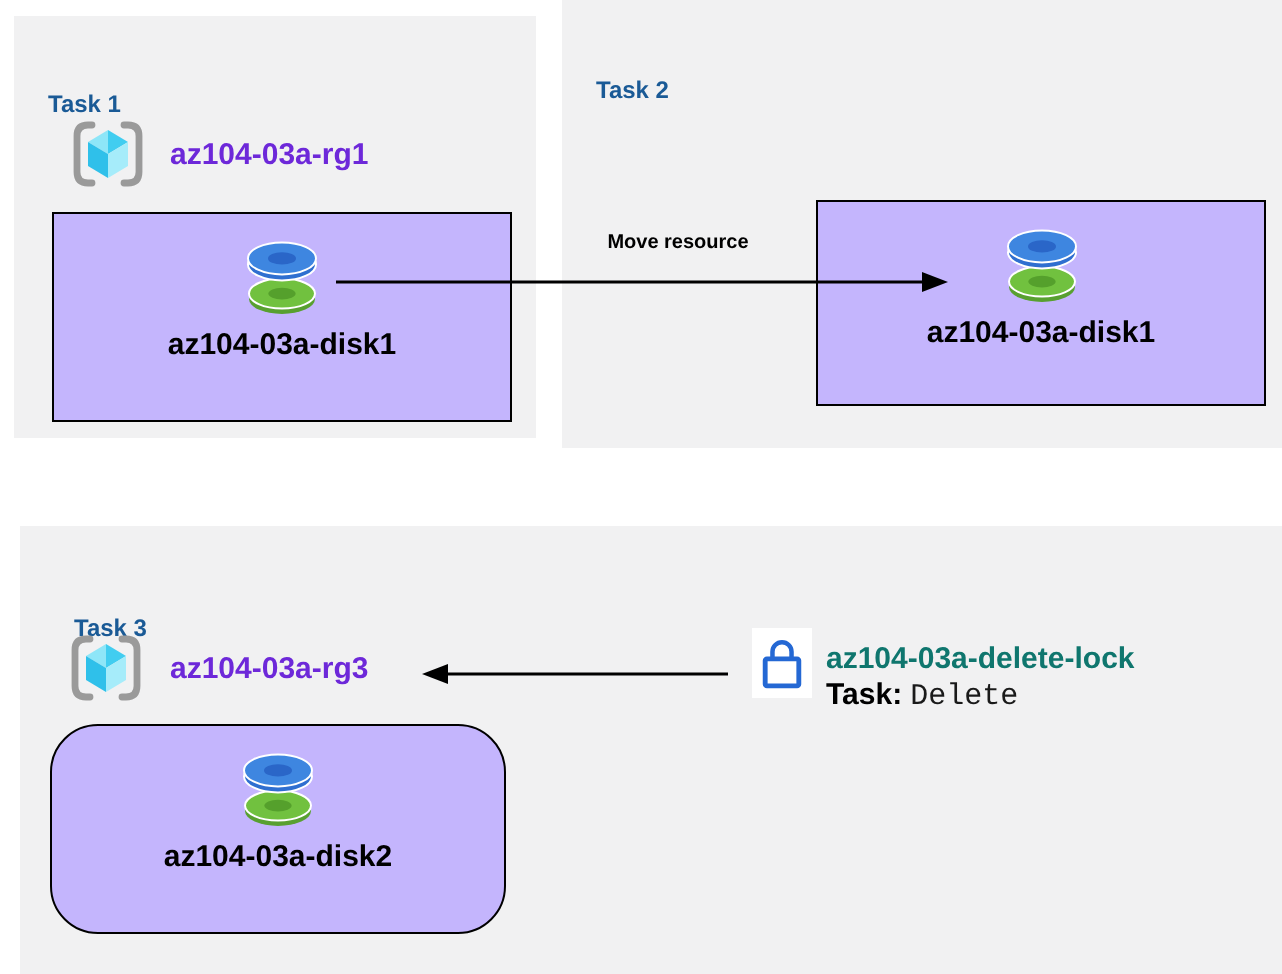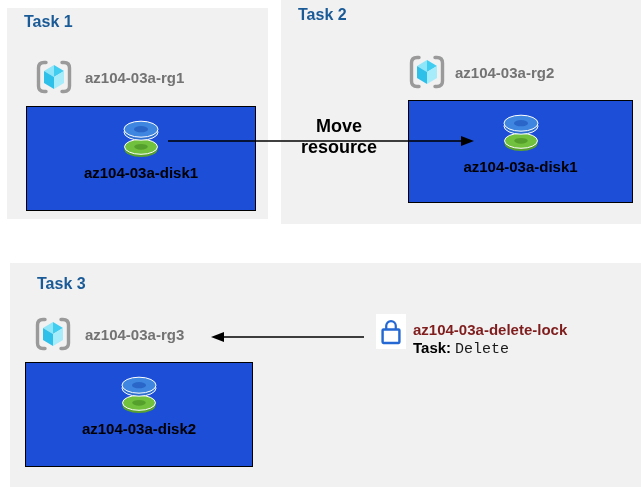--- a/index.html
+++ b/index.html
@@ -1,38 +1,38 @@
 <!DOCTYPE html>
 <html><head>
 <meta charset="utf-8">
 <style>
   html,body { margin:0; padding:0; background:#ffffff; }
   .canvas {
     position:relative; width:641px; height:487px; background:#ffffff;
     font-family:"Liberation Sans", sans-serif; overflow:hidden;
   }
   .panel { position:absolute; background:#f1f1f2; }
-  .heading { position:absolute; font-weight:bold; font-size:16px; color:#1a5a96; white-space:nowrap; }
+  .heading { position:absolute; font-weight:bold; font-size:12px; color:#1a5a96; white-space:nowrap;margin-top:32px; }
   .rg-row { position:absolute; display:flex; align-items:center; }
   .rg-icon { width:40px; height:38px; flex:0 0 auto; }
-  .rg-label { font-weight:bold; font-size:15px; color:#737373; white-space:nowrap; }
+  .rg-label { font-weight:bold; font-size:15px; color:#6d28d9; white-space:nowrap; }
   .res-box {
-    position:absolute; background:#1d4ed8; border:1.5px solid #000;
+    position:absolute; background:#c4b5fd; border:1.5px solid #000;
     display:flex; flex-direction:column; align-items:center; box-sizing:border-box;
   }
   .disk-icon { width:36px; height:40px; margin-top:11px; }
   .res-label { font-weight:bold; font-size:15px; color:#000; margin-top:6px; white-space:nowrap; }
   .arrow-layer { position:absolute; left:0; top:0; width:641px; height:487px; pointer-events:none; }
   .move-label { position:absolute; left:280px; top:116px; width:118px; text-align:center;
-                font-weight:bold; font-size:18px; color:#000; }
+                font-weight:bold; font-size:10px; color:#000; }
   .lock-box { position:absolute; left:366px; top:51px; width:30px; height:35px; background:#ffffff;
               display:flex; align-items:center; justify-content:center; }
   .lock-icon { width:26px; height:31px; }
   .lock-text { position:absolute; left:403px; top:58px; font-size:15px; line-height:18px; color:#1a1a1a; }
-  .lock-name { font-weight:bold; color:#7f1d1d; display:block; white-space:nowrap; }
+  .lock-name { font-weight:bold; color:#0f766e; display:block; white-space:nowrap; }
   .type-label { font-weight:bold; color:#000; }
   .type-value { margin-left:4px;font-family:Liberation Mono, monospace; }
   .defs-svg { position:absolute; width:0; height:0; }
 </style>
 </head>
 <body>
 
 <div class="canvas">
 
   <svg class="defs-svg" aria-hidden="true">
@@ -71,43 +71,37 @@
     <div class="res-box" style="left:19px; top:98px; width:230px; height:105px;">
       <svg class="disk-icon">
           <use href="#sym-disk"></use>
         </svg>
       <span class="res-label">az104-03a-disk1</span>
     </div>
   </section>
 
   <section class="panel" style="left:281px; top:0px; width:424px; height:224px;">
     <div class="heading" style="left:17px; top:6px;">Task 2</div>
-    <div class="rg-row" style="left:126px; top:53px; gap:8px;">
-      <svg class="rg-icon">
-          <use href="#sym-rg"></use>
-        </svg>
-      <span class="rg-label">az104-03a-rg2</span>
-    </div>
     <div class="res-box" style="left:127px; top:100px; width:225px; height:103px;">
       <svg class="disk-icon">
           <use href="#sym-disk"></use>
         </svg>
       <span class="res-label">az104-03a-disk1</span>
     </div>
   </section>
 
   <section class="panel" style="left:10px; top:263px; width:583px; height:224px;padding-left:48px;">
     <div class="heading" style="left:27px; top:12px;">Task 3</div>
     <div class="rg-row" style="left:23px; top:52px; gap:12px;justify-content:center;">
       <svg class="rg-icon">
           <use href="#sym-rg"></use>
         </svg>
       <span class="rg-label">az104-03a-rg3</span>
     </div>
-    <div class="res-box" style="left:15px; top:99px; width:228px; height:105px;">
+    <div class="res-box" style="left:15px; top:99px; width:228px; height:105px;border-radius:24px;">
       <svg class="disk-icon">
           <use href="#sym-disk"></use>
         </svg>
       <span class="res-label">az104-03a-disk2</span>
     </div>
     <div class="lock-box">
       <svg class="lock-icon">
           <use href="#sym-lock"></use>
         </svg>
     </div>

